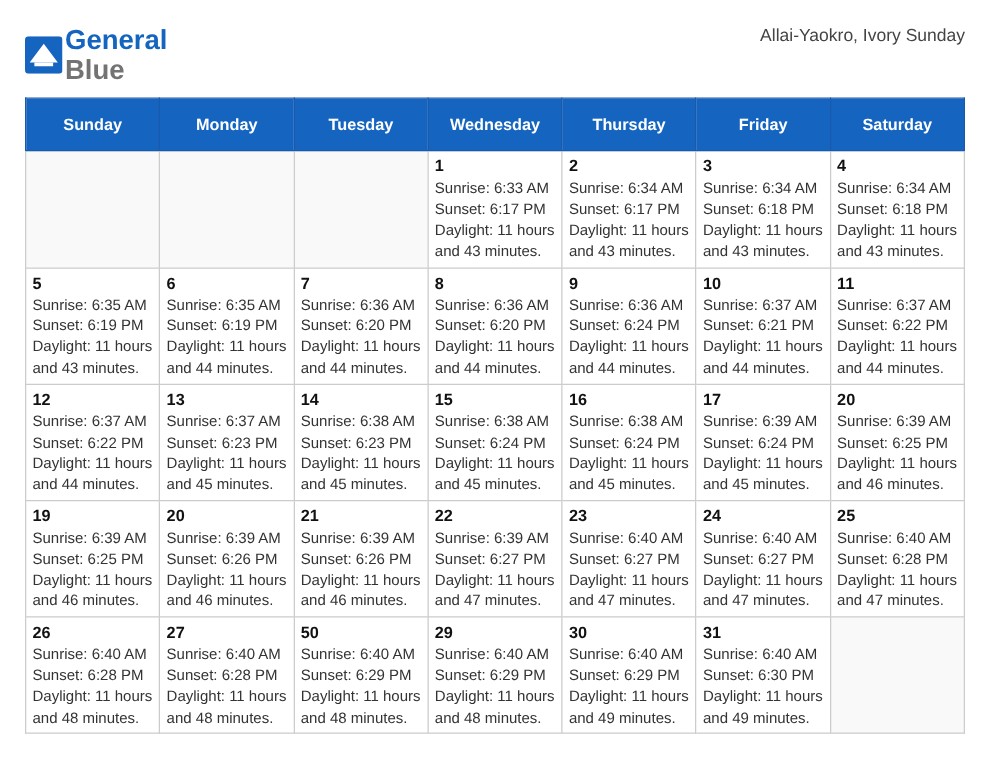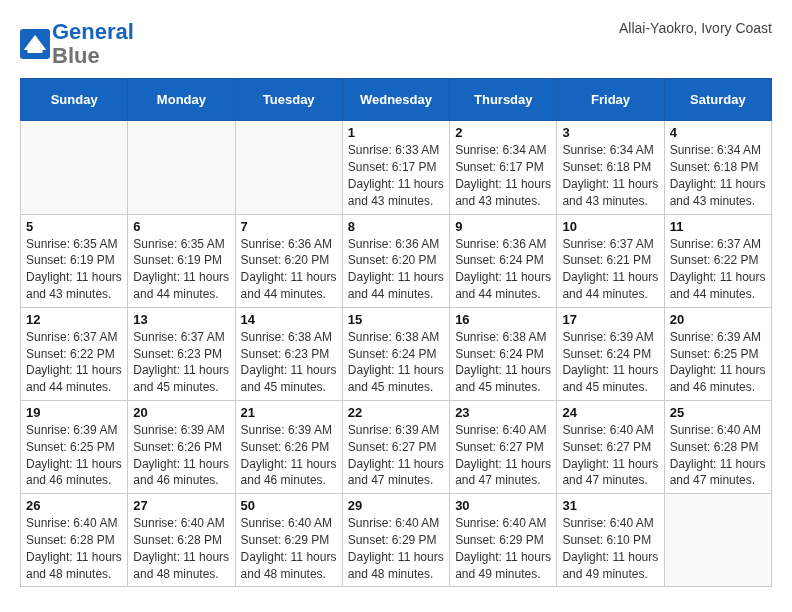--- a/index.html
+++ b/index.html
@@ -97,21 +97,21 @@
         <rect x="0" y="0" width="40" height="40" rx="4" fill="#1565c0"></rect>
         <polygon points="20,8 35,28 5,28" fill="white"></polygon>
         <rect x="10" y="28" width="20" height="4" fill="white"></rect>
       </svg>
       <div class="logo-text">
         <span>General</span><br>
         <span style="color:#737373;">Blue</span>
       </div>
     </div>
     <div class="title-area">
-      <div class="calendar-subtitle">Allai-Yaokro, Ivory Coast</div>
+      <div class="calendar-subtitle">Allai-Yaokro, Ivory Sunday</div>
     </div>
   </div>
 
   <table class="calendar">
     <thead>
       <tr>
       <th>Sunday</th>
           <th>Monday</th>
           <th>Tuesday</th>
           <th>Wednesday</th>
@@ -339,21 +339,21 @@
           <td>
             <div class="day-number">30</div>
             <div class="day-info">Sunrise: 6:40 AM
 Sunset: 6:29 PM
 Daylight: 11 hours
 and 49 minutes.</div>
           </td>
           <td>
             <div class="day-number">31</div>
             <div class="day-info">Sunrise: 6:40 AM
-Sunset: 6:10 PM
+Sunset: 6:30 PM
 Daylight: 11 hours
 and 49 minutes.</div>
           </td>
           <td class="empty"></td>
         </tr>
       </tbody>
   </table>
 </div>
 
 </body></html>

